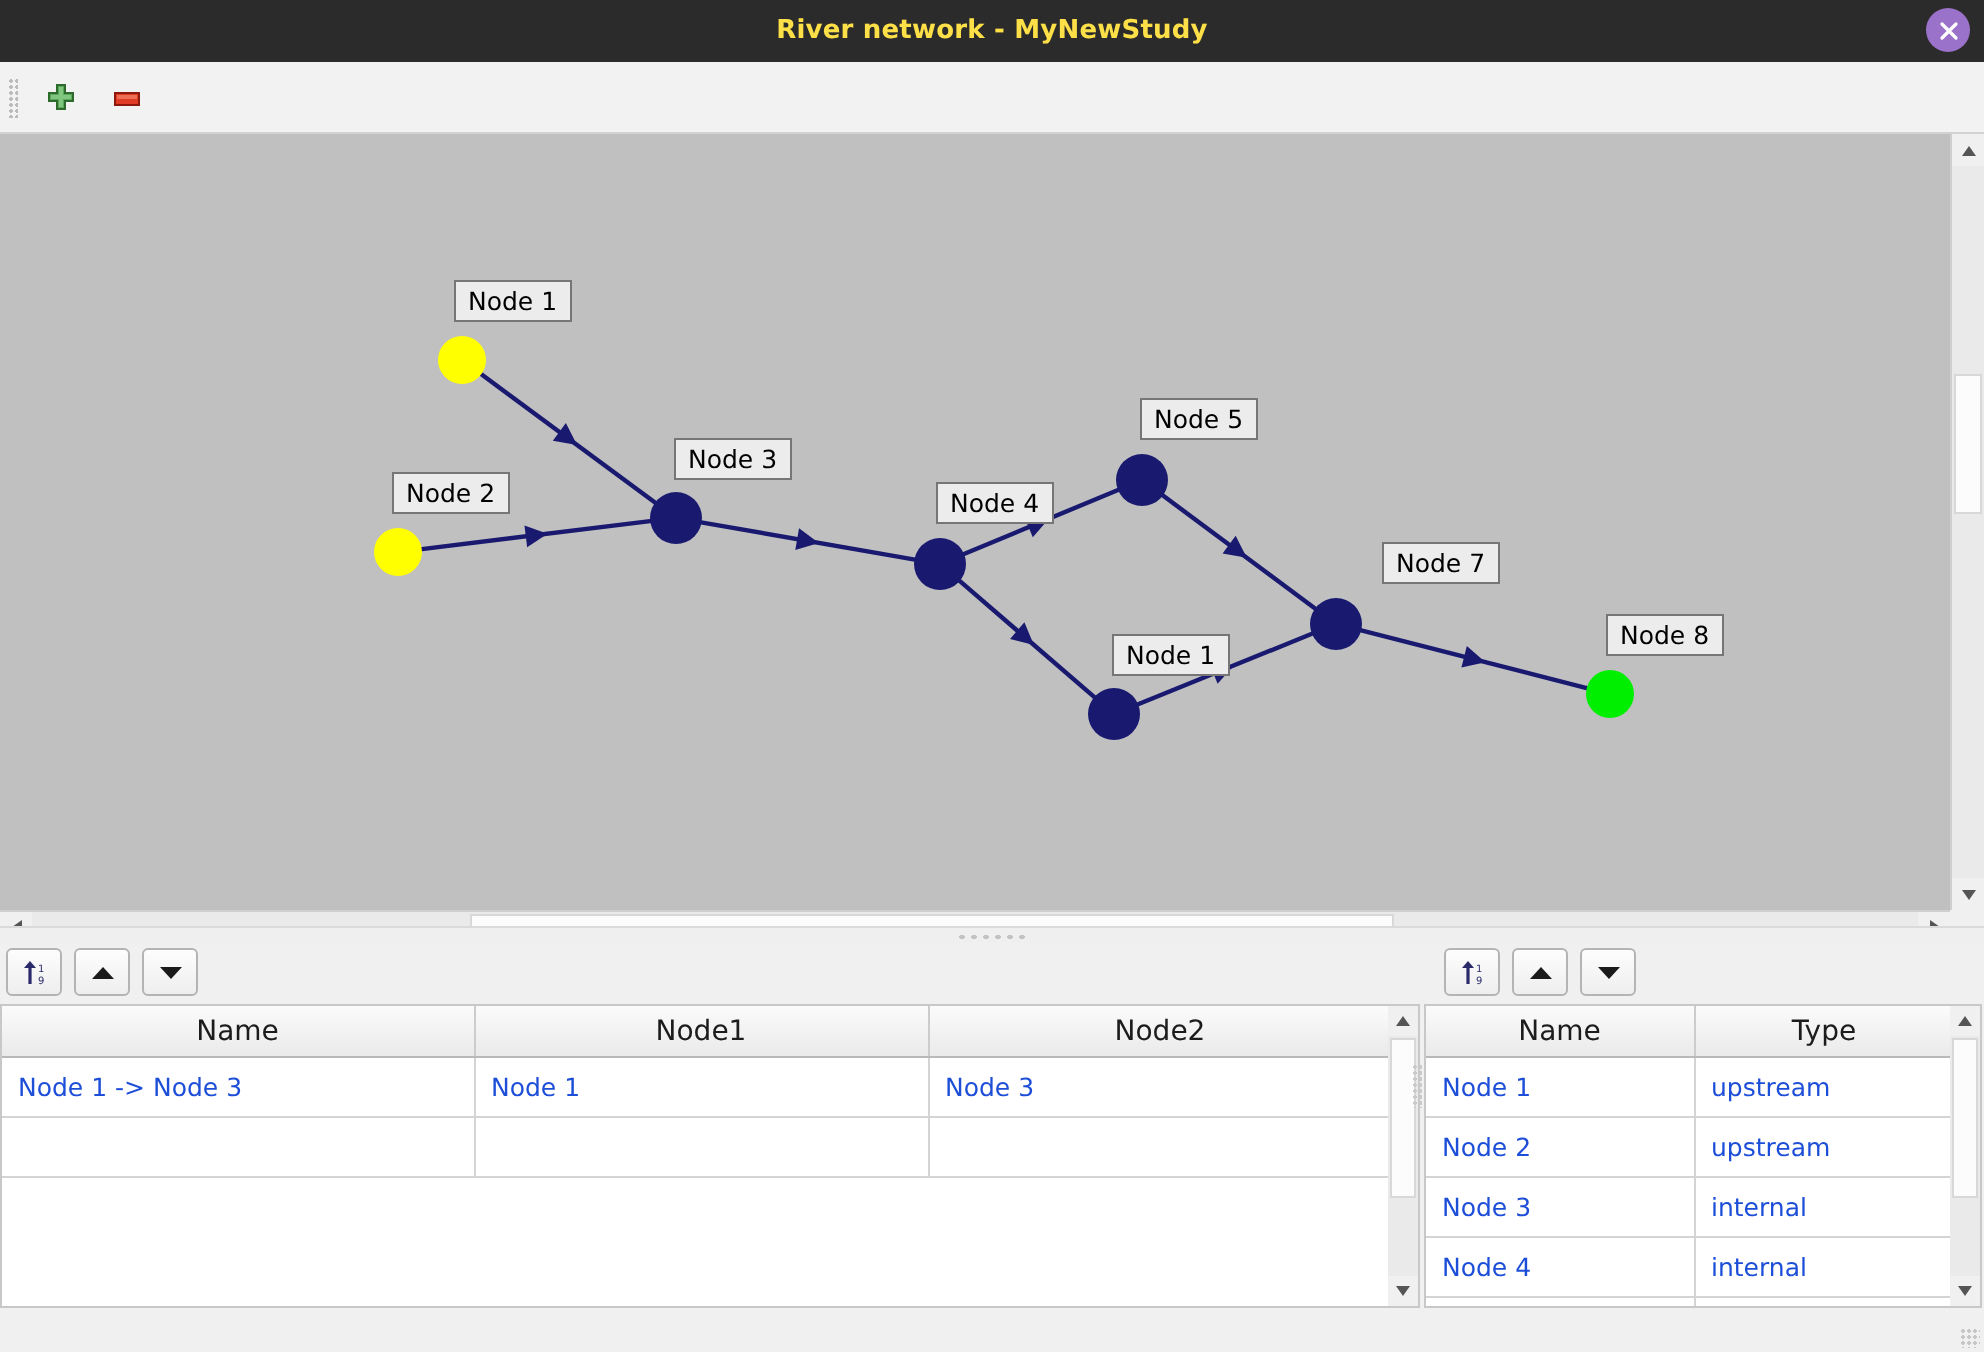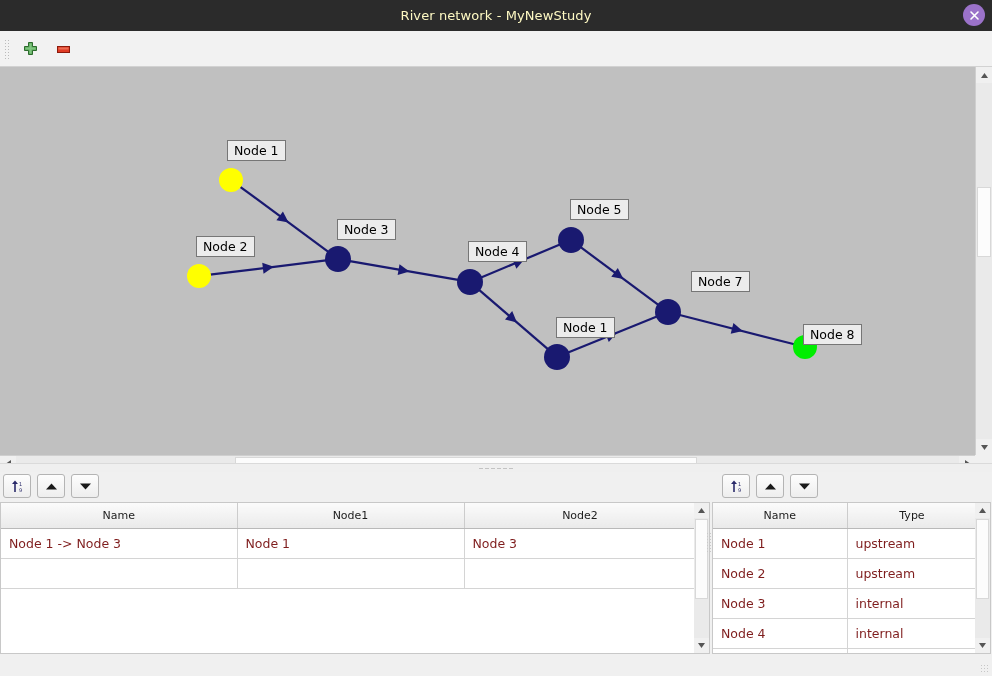--- a/index.html
+++ b/index.html
@@ -26,23 +26,23 @@
     left: 0; top: 0;
     width: 992px; height: 31px;
     background: #2b2b2b;
     color: #dcdcdc;
     display: flex;
     align-items: center;
     justify-content: center;
   }
   .titlebar .title-text {
     font-size: 13px;
-    font-weight: normal;
+    font-weight: bold;
     letter-spacing: 0.1px;
-    color: #fef9c3;
+    color: #fde047;
     user-select: none;
   }
   .close-btn {
     position: absolute;
     right: 7px;
     top: 4px;
     width: 22px; height: 22px;
     border-radius: 50%;
     background: #9b72c9;
     display: flex;
@@ -246,30 +246,30 @@
     font-size: 12.5px;
   }
   .tbl th {
     background: linear-gradient(#fbfbfb, #eaeaea);
     border-right: 1px solid #cccccc;
     border-bottom: 1px solid #b9b9b9;
     height: 25px;
     font-weight: normal;
     color: #1c1c1c;
     text-align: center;
-    font-size: 11px;
+    font-size: 14px;
     padding: 0;
     user-select: none;
   }
   .tbl td {
     height: 29px;
     border-right: 1px solid #d4d4d4;
     border-bottom: 1px solid #d4d4d4;
     padding: 0 8px;
-    color: #7f1d1d;
+    color: #1d4ed8;
     background: #ffffff;
     white-space: nowrap;
     overflow: hidden;
   }
   .tbl td.blank { color: transparent; }
 
   .tbl-vscroll {
     position: absolute;
     top: 30px; bottom: 22px;
     width: 16px;
@@ -379,21 +379,21 @@
         </g>
     </svg>
     <div id="node-labels">
         <div class="node-label" style="left: 227px; top: 73px;">Node 1</div>
         <div class="node-label" style="left: 196px; top: 169px;">Node 2</div>
         <div class="node-label" style="left: 337px; top: 152px;">Node 3</div>
         <div class="node-label" style="left: 468px; top: 174px;">Node 4</div>
         <div class="node-label" style="left: 570px; top: 132px;">Node 5</div>
         <div class="node-label" style="left: 556px; top: 250px;">Node 1</div>
         <div class="node-label" style="left: 667px; top: 204px; margin-left: 24px;">Node 7</div>
-        <div class="node-label" style="left: 803px; top: 257px;">Node 8</div>
+        <div class="node-label" style="left: 803px; top: 240px;">Node 8</div>
       </div>
   </div>
 
   <div class="vscroll">
     <div class="trough"></div>
     <div class="arrow up">
       <svg width="9" height="7" viewBox="0 0 9 7">
         <path d="M4.5 1 L8 6 L1 6 z" fill="#555"></path>
       </svg>
     </div>

